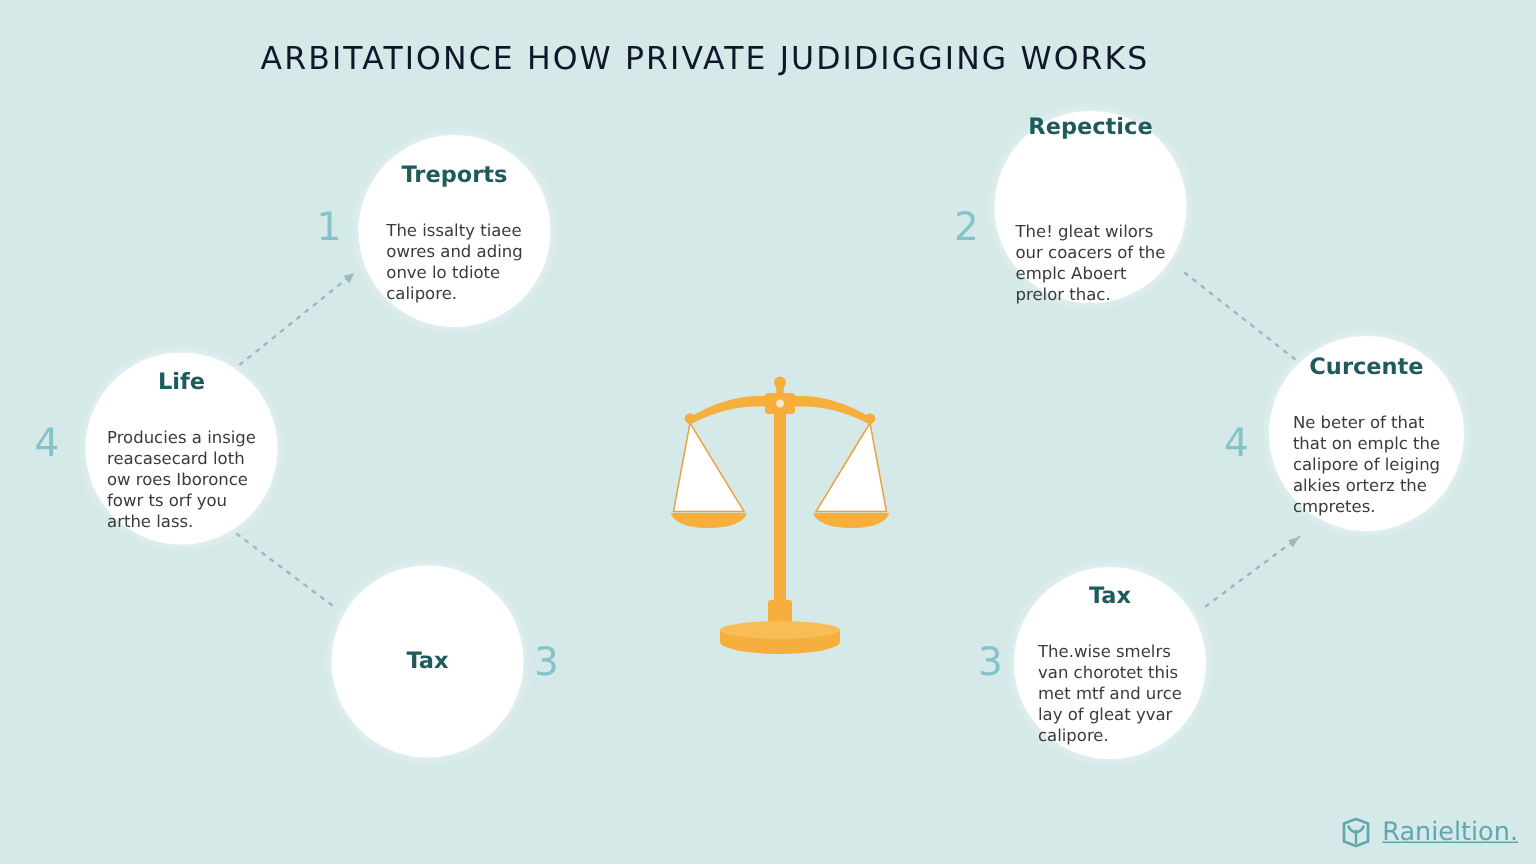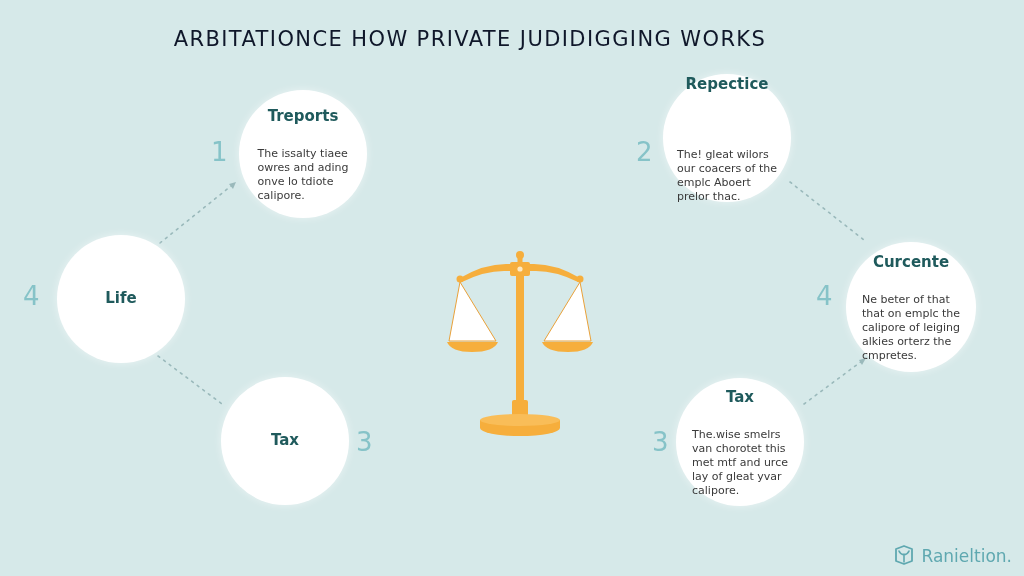--- a/index.html
+++ b/index.html
@@ -74,25 +74,26 @@
       left: 440px;
       top: 244px;
       width: 160px;
       height: 200px;
     }
     .brand {
       position: absolute;
       right: 12px;
       bottom: 10px;
       display: flex;
-      align-items: flex-end;
+      align-items: center;
       gap: 6px;
       color: #5fa8b0;
       font-size: 17px;
       font-family: "DejaVu Sans", "Liberation Sans", sans-serif;
+      text-decoration: underline;
     }
   </style>
 </head>
 <body>
 
 <div class="title">ARBITATIONCE HOW PRIVATE JUDIDIGGING WORKS</div>
 
 <svg class="connectors" viewBox="0 0 1024 576">
   <g stroke="#9ab9bb" stroke-width="1.6" stroke-dasharray="2 5" fill="none" stroke-linecap="round">
     <line x1="160" y1="243" x2="236" y2="182"></line>
@@ -122,24 +123,31 @@
     <div>The! gleat wilors</div>
     <div>our coacers of the</div>
     <div>emplc Aboert</div>
     <div>prelor thac.</div>
   </div>
 </div>
 
 <div class="step-num" style="left:23px; top:281px;">4</div>
 <div class="node" style="left:57px; top:235px;">
   <div class="node-title">Life</div>
+  <div class="node-body">
+    <div>Producies a insige</div>
+    <div>reacasecard loth</div>
+    <div>ow roes Iboronce</div>
+    <div>fowr ts orf you</div>
+    <div>arthe lass.</div>
+  </div>
 </div>
 
 <div class="step-num" style="left:816px; top:281px;">4</div>
-<div class="node" style="left:846px; top:242px; width:130px; height:130px;">
+<div class="node" style="left:846px; top:224px; width:130px; height:130px;">
   <div class="node-title">Curcente</div>
   <div class="node-body">
     <div>Ne beter of that</div>
     <div>that on emplc the</div>
     <div>calipore of leiging</div>
     <div>alkies orterz the</div>
     <div>cmpretes.</div>
   </div>
 </div>
 

